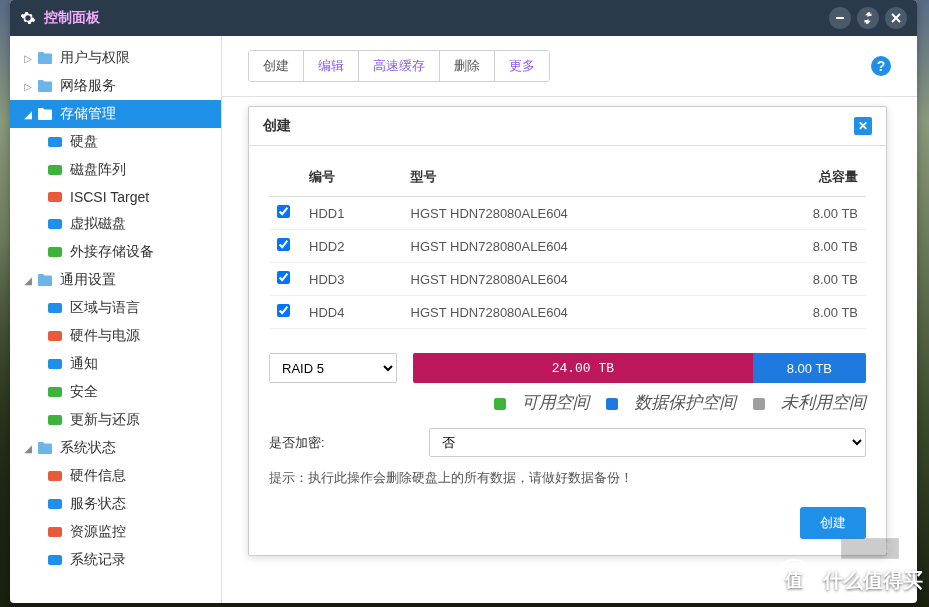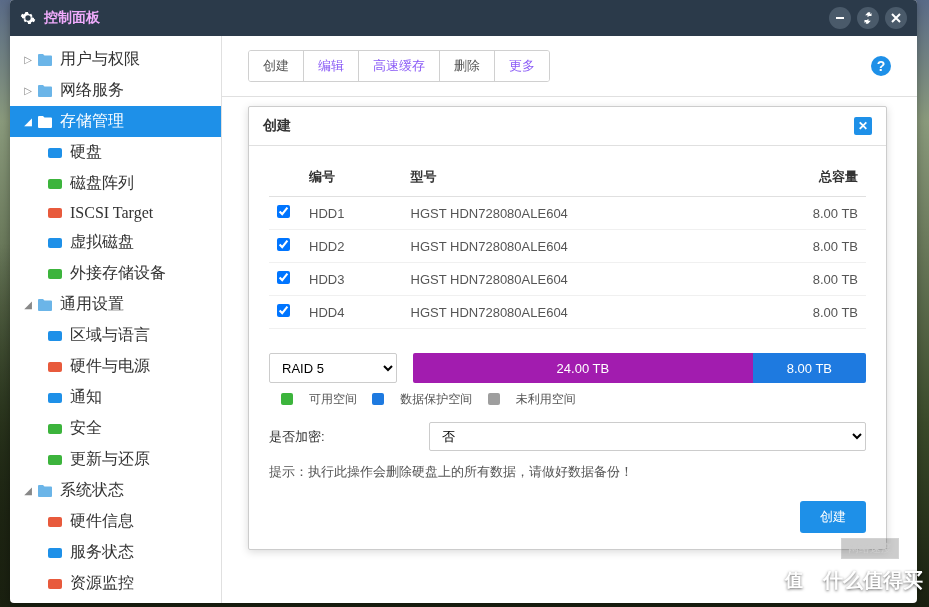--- a/index.html
+++ b/index.html
@@ -59,21 +59,21 @@
 .tree-item {
   display: flex; align-items: center;
   padding: 5px 8px;
   cursor: pointer;
   white-space: nowrap;
 }
 .tree-item.selected { background: #1e90e8; color: #fff; }
 .tree-toggle { width: 12px; font-size: 10px; color: #888; display: inline-block; text-align: center; }
 .tree-item.selected .tree-toggle { color: #fff; }
 .tree-icon { width: 18px; height: 16px; margin: 0 6px 0 2px; display: inline-flex; align-items: center; justify-content: center; }
-.tree-label { font-size: 16px; font-family: Liberation Serif, serif; }
+.tree-label { font-size: 14px; }
 .lvl1 { padding-left: 12px; }
 .lvl2 { padding-left: 34px; }
 .folder-icon { fill: #6bb5e8; }
 .tree-item.selected .folder-icon { fill: #fff; }
 .main {
   flex: 1;
   display: flex; flex-direction: column;
   overflow: hidden;
 }
 .toolbar {
@@ -164,26 +164,28 @@
   background: #fff;
   cursor: pointer;
 }
 .space-bar {
   flex: 1;
   display: flex;
   border-radius: 2px;
   overflow: hidden;
   height: 30px;
 }
-.space-usable { background: #a21caf; color: #fff; display: flex; align-items: center; justify-content: center; font-size: 13px; }
+.space-usable { background: #be185d; color: #fff; display: flex; align-items: center; justify-content: center; font-size: 13px; font-family: Liberation Mono, monospace; }
 .space-protect { background: #1e7ae0; color: #fff; display: flex; align-items: center; justify-content: center; font-size: 13px; }
 .legend {
   margin-top: 8px;
-  font-size: 12px;
+  text-align: right;
+  font-size: 17px;
   color: #555;
+  font-style: italic;
 }
 .legend span { margin-left: 12px; }
 .legend-sq { display: inline-block; width: 12px; height: 12px; border-radius: 2px; margin-right: 4px; vertical-align: -2px; }
 .sq-green { background: #3cb43c; }
 .sq-blue { background: #1e7ae0; }
 .sq-gray { background: #9e9e9e; }
 .form-row {
   margin-top: 14px;
   display: flex;
   align-items: center;

